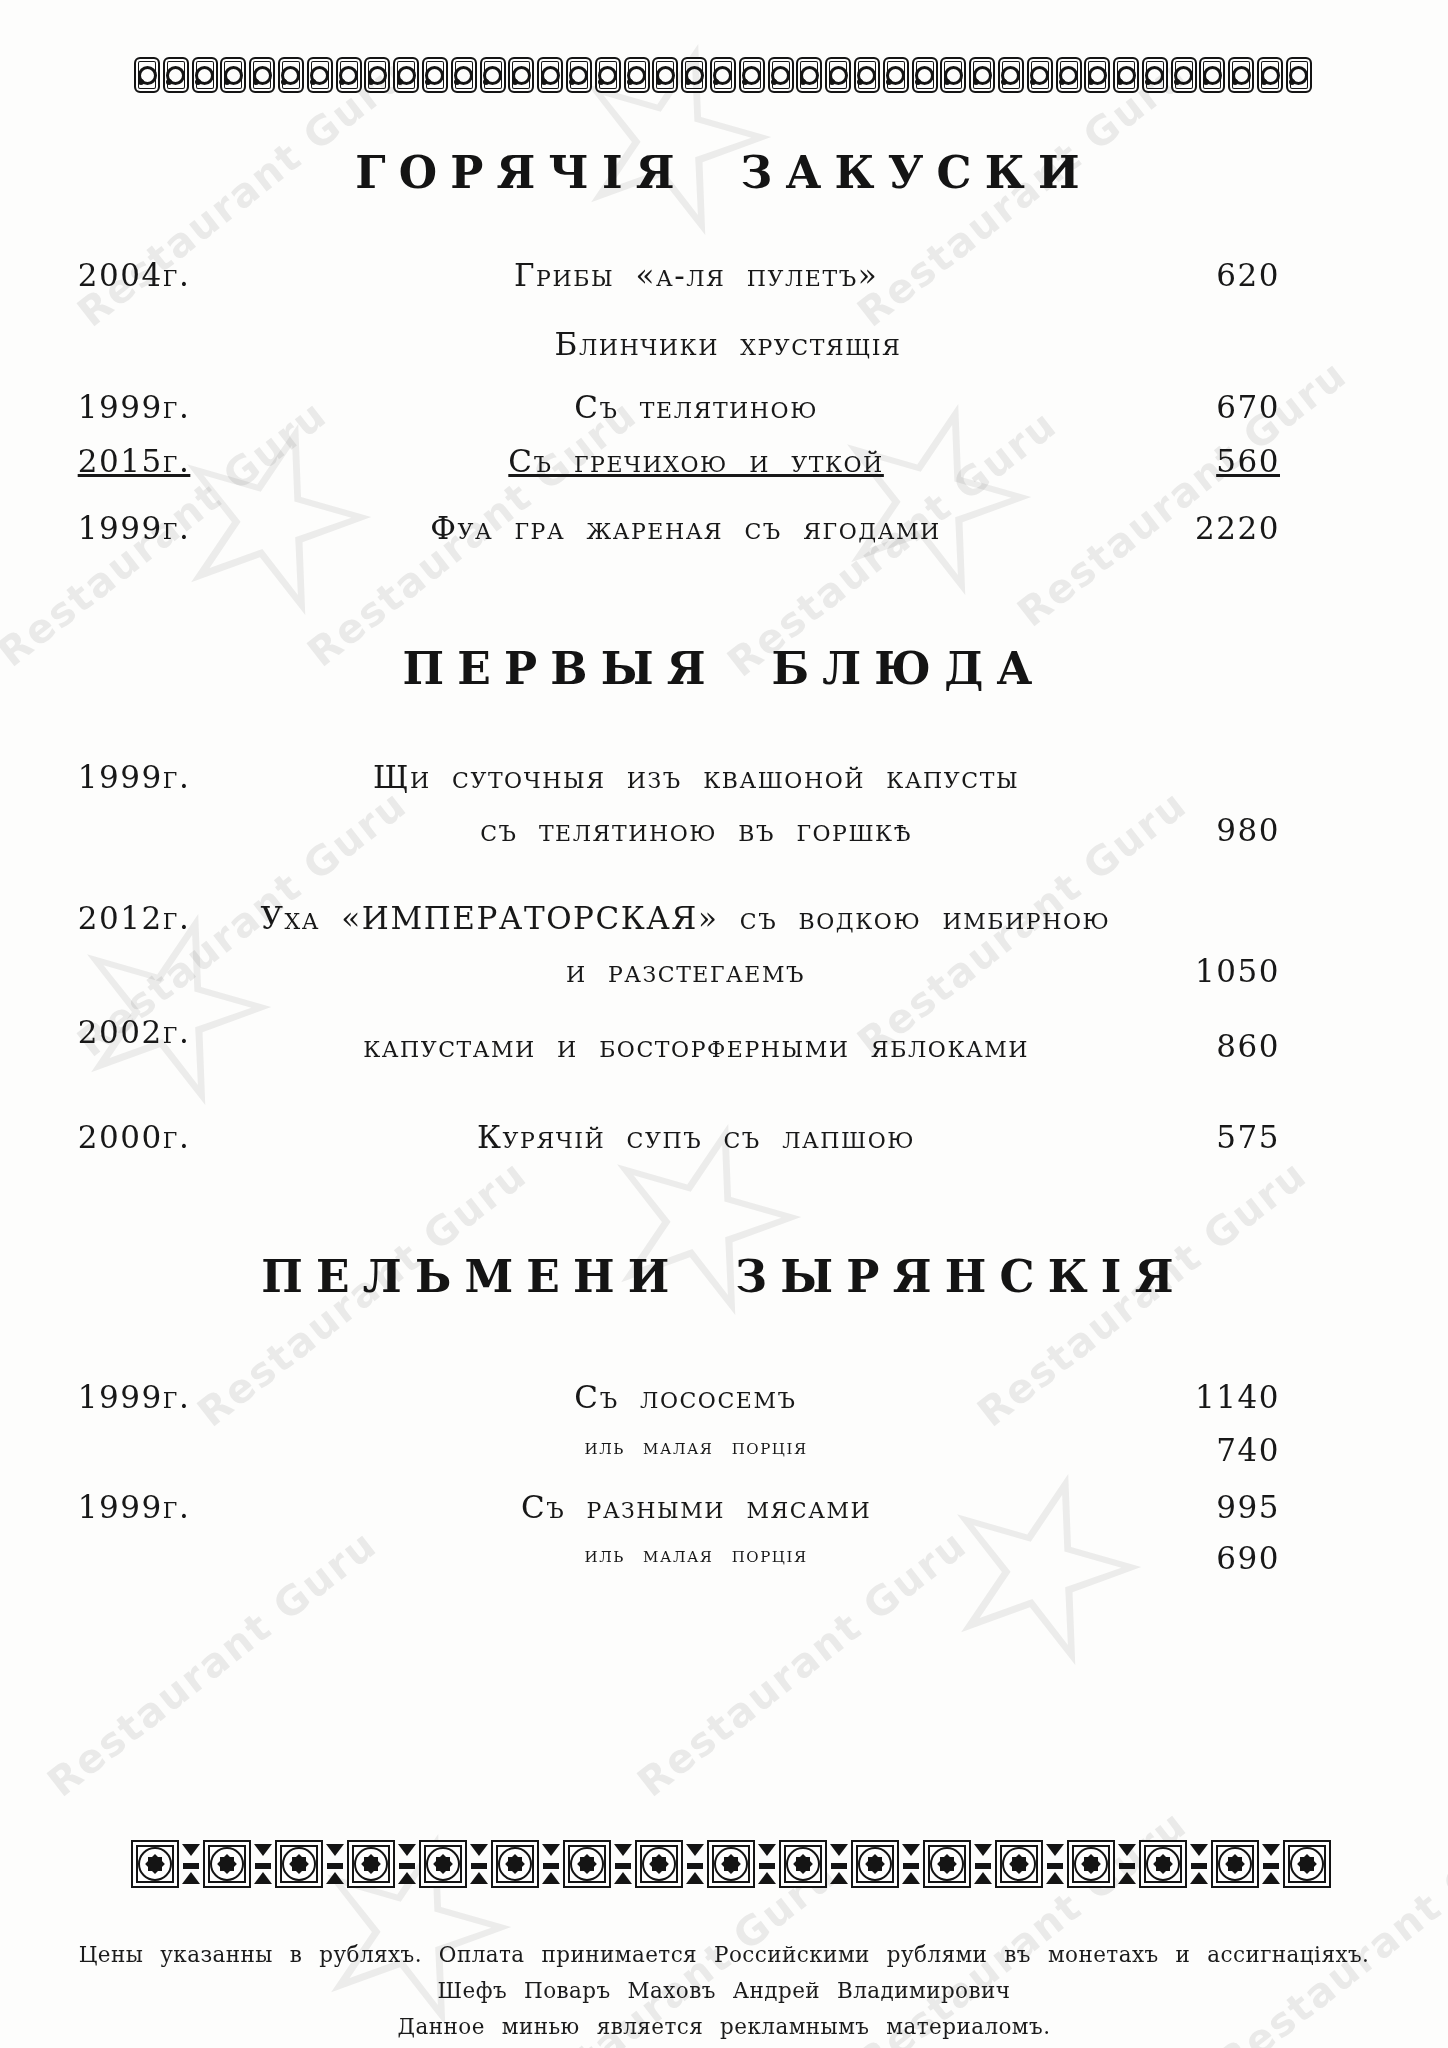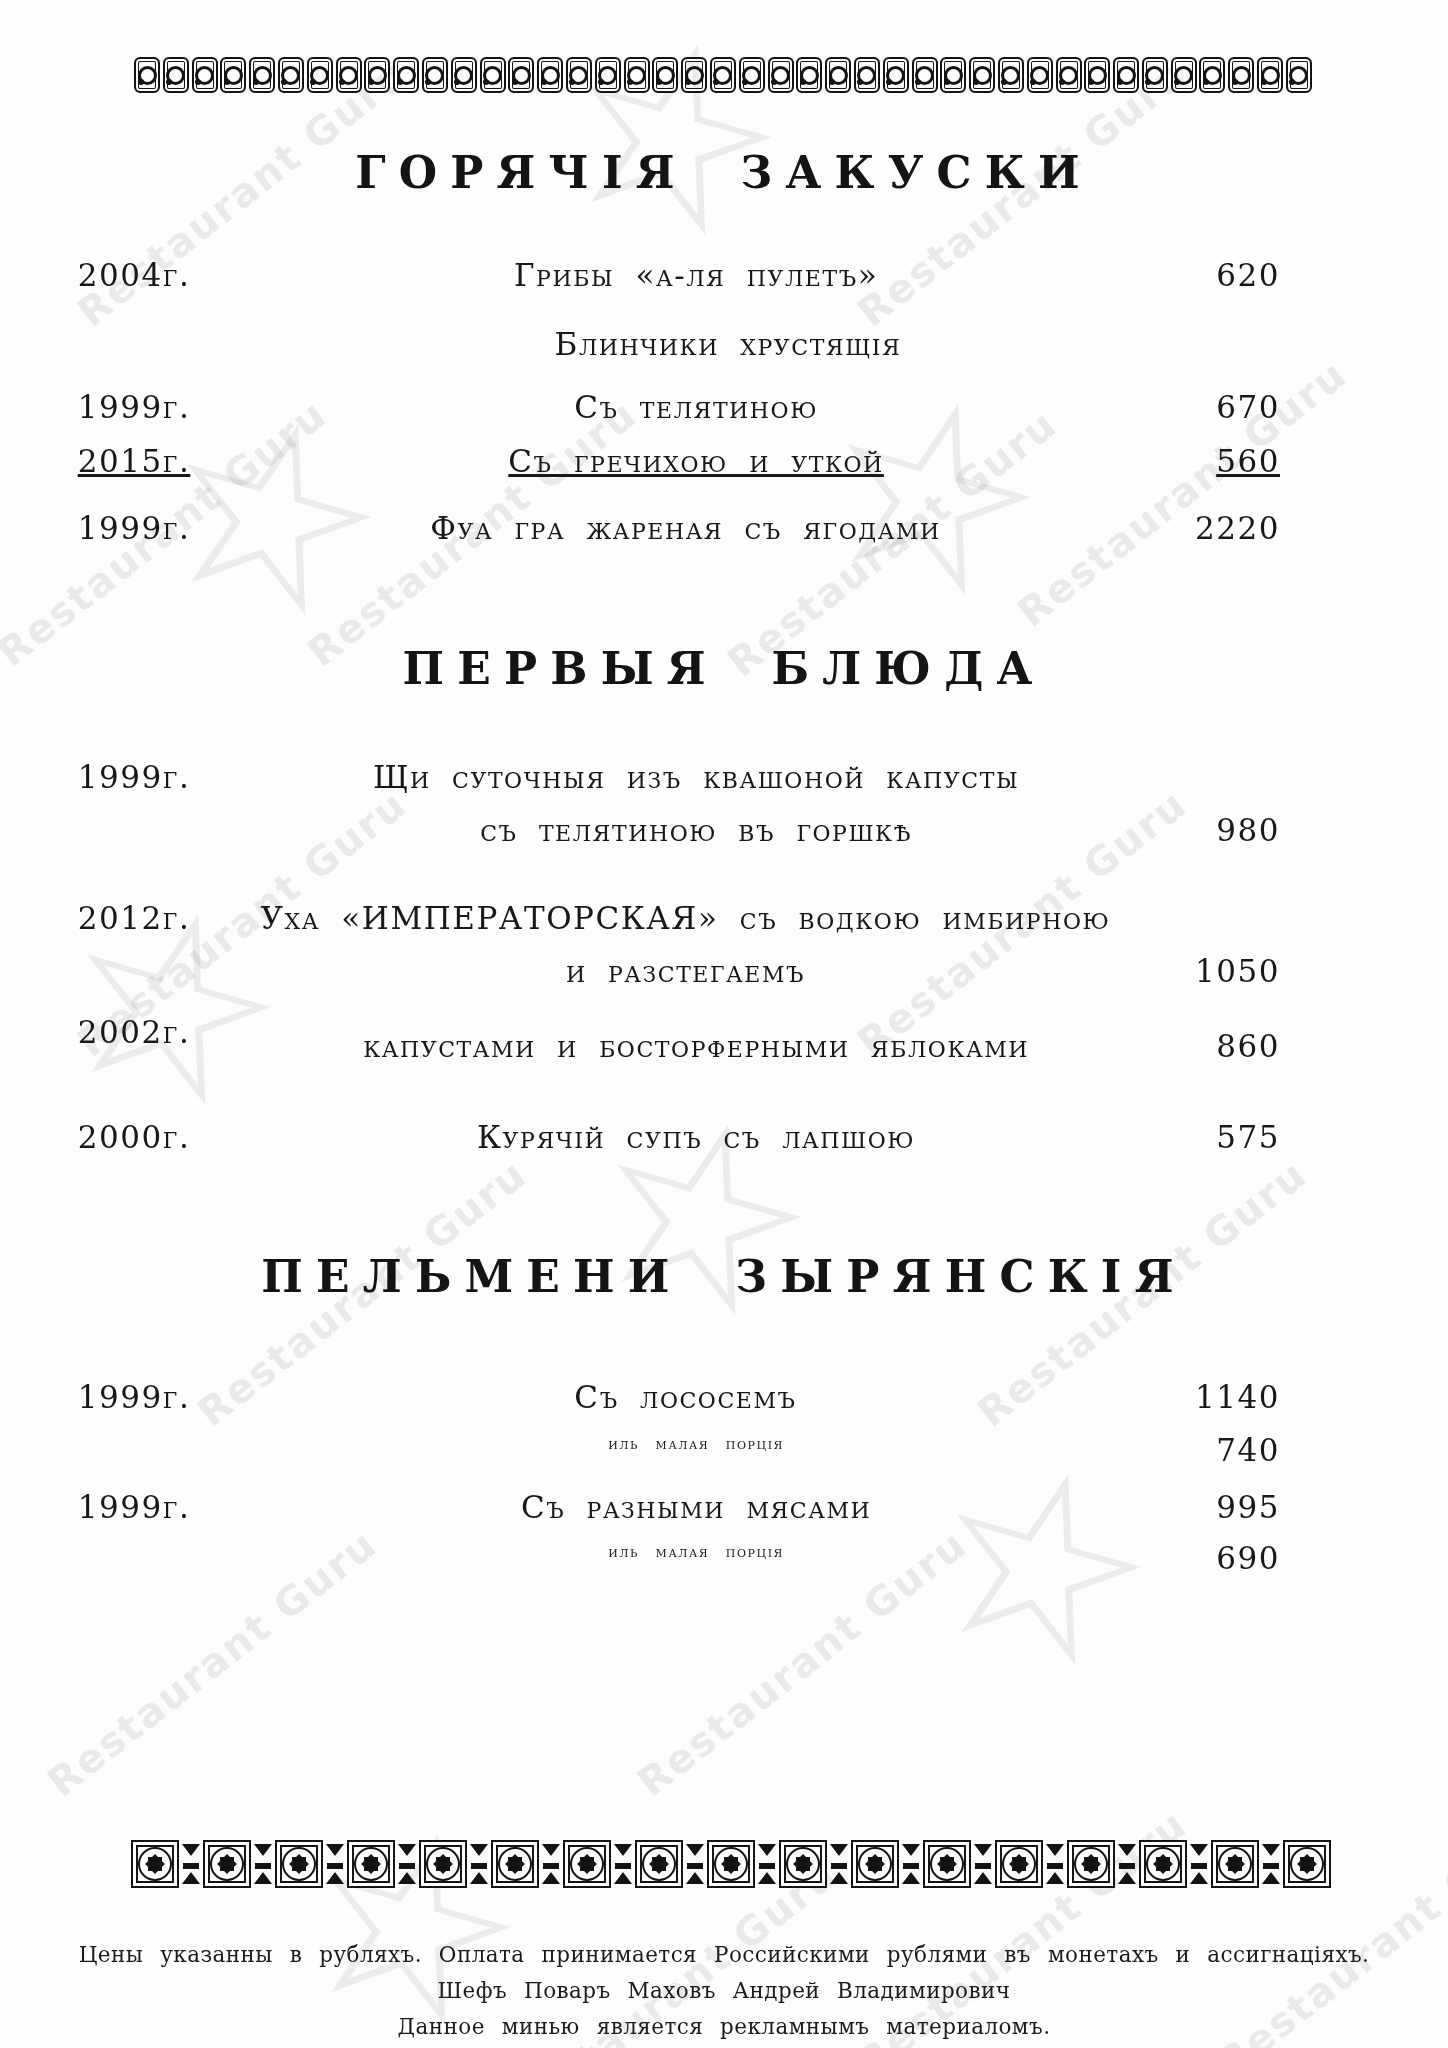--- a/index.html
+++ b/index.html
@@ -52,21 +52,21 @@
   .sec2 .section-title{margin-top:95px;margin-bottom:64px;}
   .sec3 .section-title{margin-top:95px;margin-bottom:76px;}
   .rows{padding:0 168px 0 72px;text-align:center;}
   .row{display:flex;align-items:flex-start;font-size:31px;line-height:1.25;
        font-variant:small-caps;letter-spacing:0.05em;word-spacing:0.32em;}
   .year{flex:0 0 124px;white-space:nowrap;}
   .name{flex:1 1 auto;padding-right:20px;}
   .name .l2{display:block;margin-top:14px;}
   .price{margin-left:auto;white-space:nowrap;align-self:flex-start;font-variant:normal;}
   .row.two .price{align-self:flex-end;}
-  .row.small .name{font-size:16px;padding-top:3px;}
+  .row.small .name{font-size:21px;padding-top:3px;}
   
   .mb30{margin-bottom:30px;} .mb24{margin-bottom:24px;} .mb16{margin-bottom:16px;}
   .mb28{margin-bottom:28px;text-decoration:underline;} .mb50{margin-bottom:50px;} .mb22{margin-bottom:22px;}
   .mb52{margin-bottom:52px;} .mb14{margin-bottom:14px;} .mb18{margin-bottom:18px;}
   .mb12{margin-bottom:12px;} .mb0{margin-bottom:0;}
   
   .bottom{position:absolute;left:0;right:0;top:1840px;z-index:3;}
   .border-bottom{
     width:1186px;margin:0 auto;height:62px;
     display:flex;justify-content:space-between;align-items:stretch;

